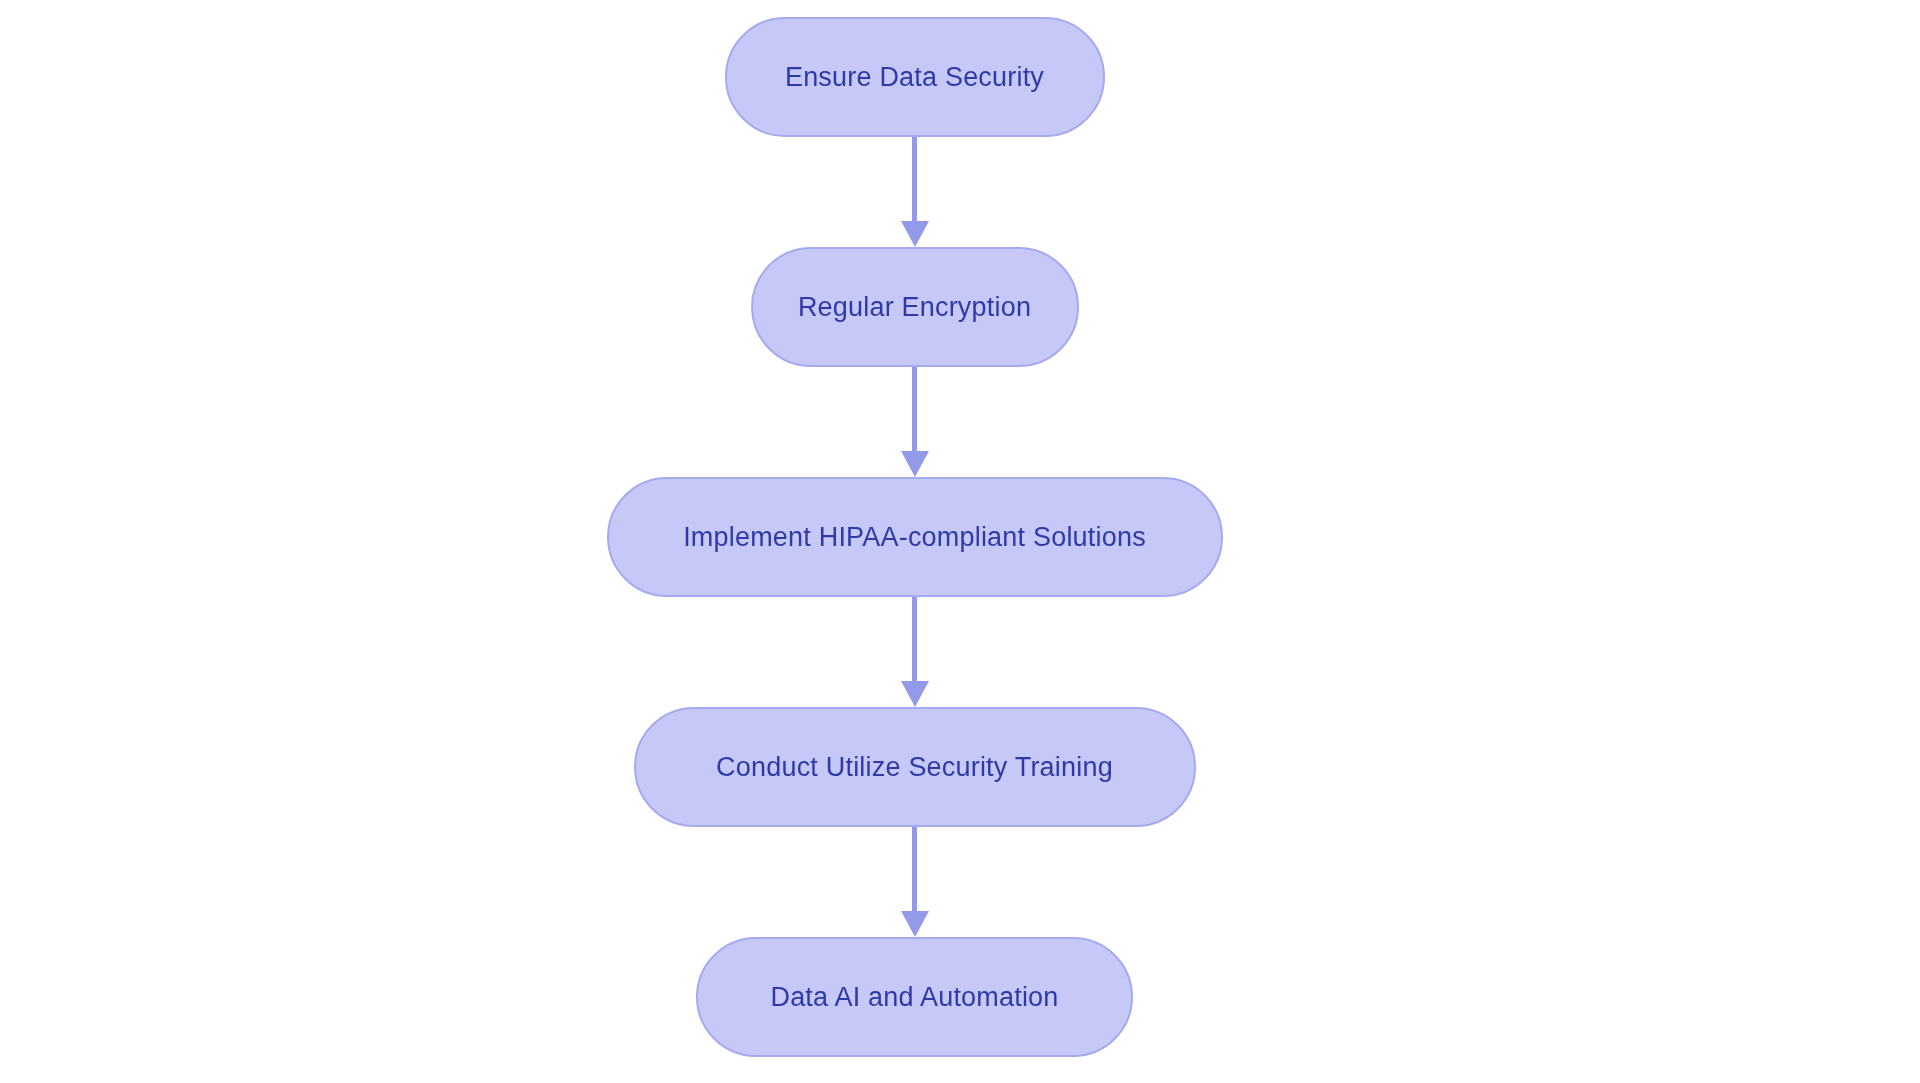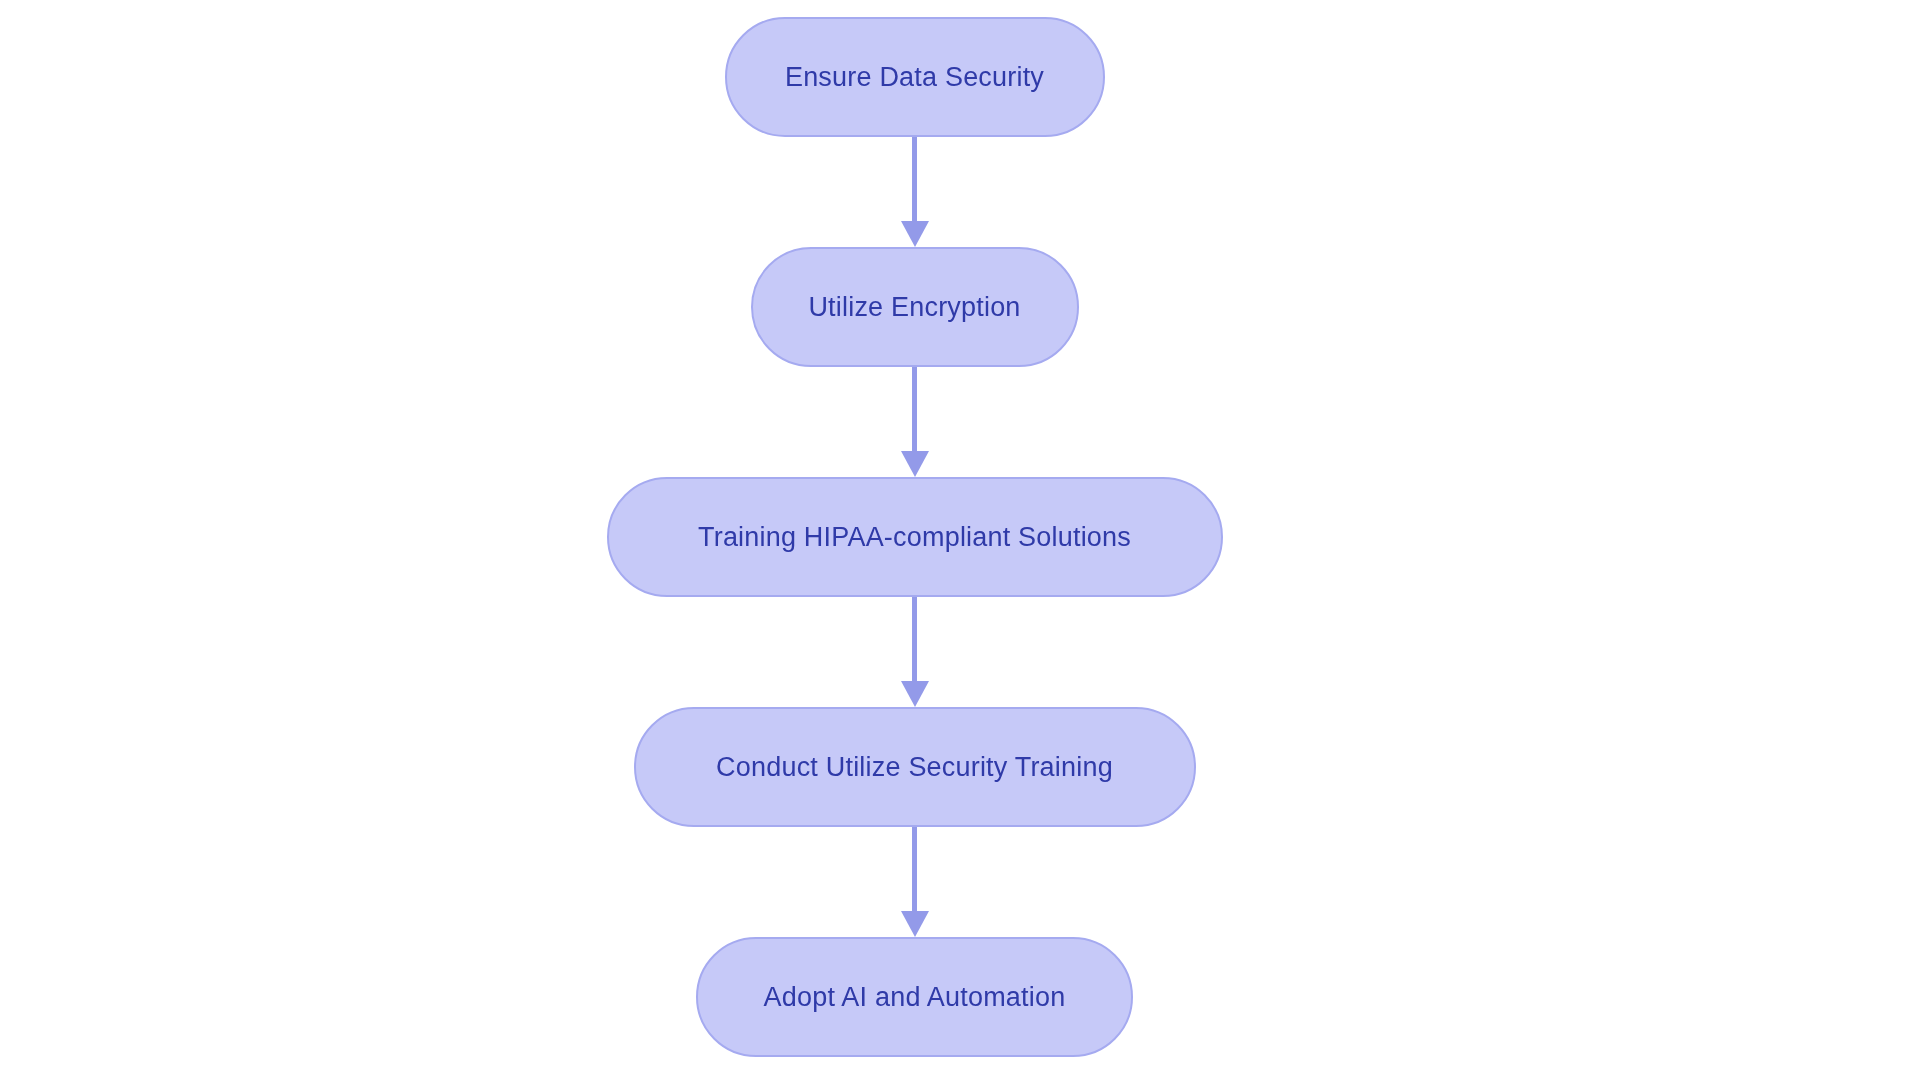--- a/index.html
+++ b/index.html
@@ -69,43 +69,43 @@
   <div class="node" style="width:380px">
     <span>Ensure Data Security</span>
   </div>
 
   <div class="arrow">
     <div class="shaft"></div>
     <div class="head"></div>
   </div>
 
   <div class="node" style="width:328px">
-    <span>Utilize Encryption</span>
+    <span>Regular Encryption</span>
   </div>
 
   <div class="arrow">
     <div class="shaft"></div>
     <div class="head"></div>
   </div>
 
   <div class="node" style="width:616px">
-    <span>Training HIPAA-compliant Solutions</span>
+    <span>Implement HIPAA-compliant Solutions</span>
   </div>
 
   <div class="arrow">
     <div class="shaft"></div>
     <div class="head"></div>
   </div>
 
   <div class="node" style="width:562px">
     <span>Conduct Utilize Security Training</span>
   </div>
 
   <div class="arrow">
     <div class="shaft"></div>
     <div class="head"></div>
   </div>
 
   <div class="node" style="width:437px">
-    <span>Adopt AI and Automation</span>
+    <span>Data AI and Automation</span>
   </div>
 
 </div>
 
 </body></html>

